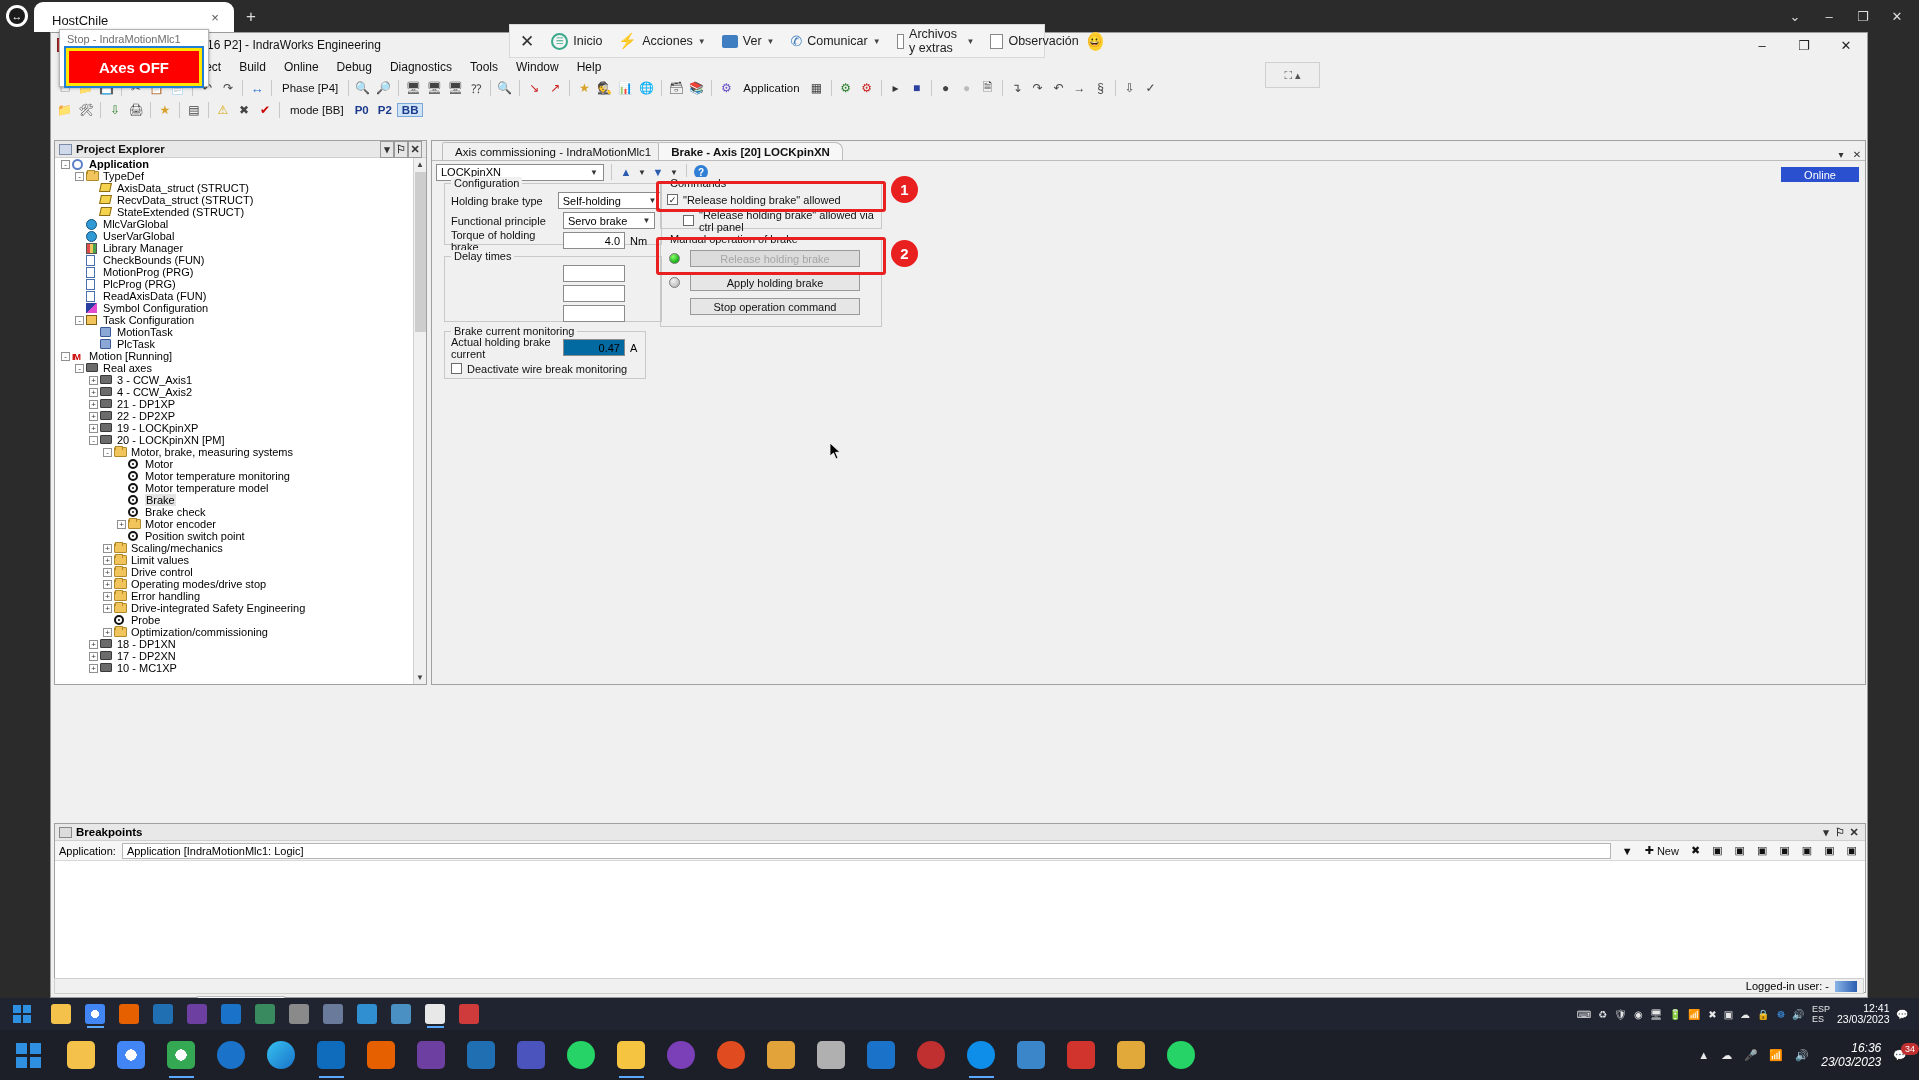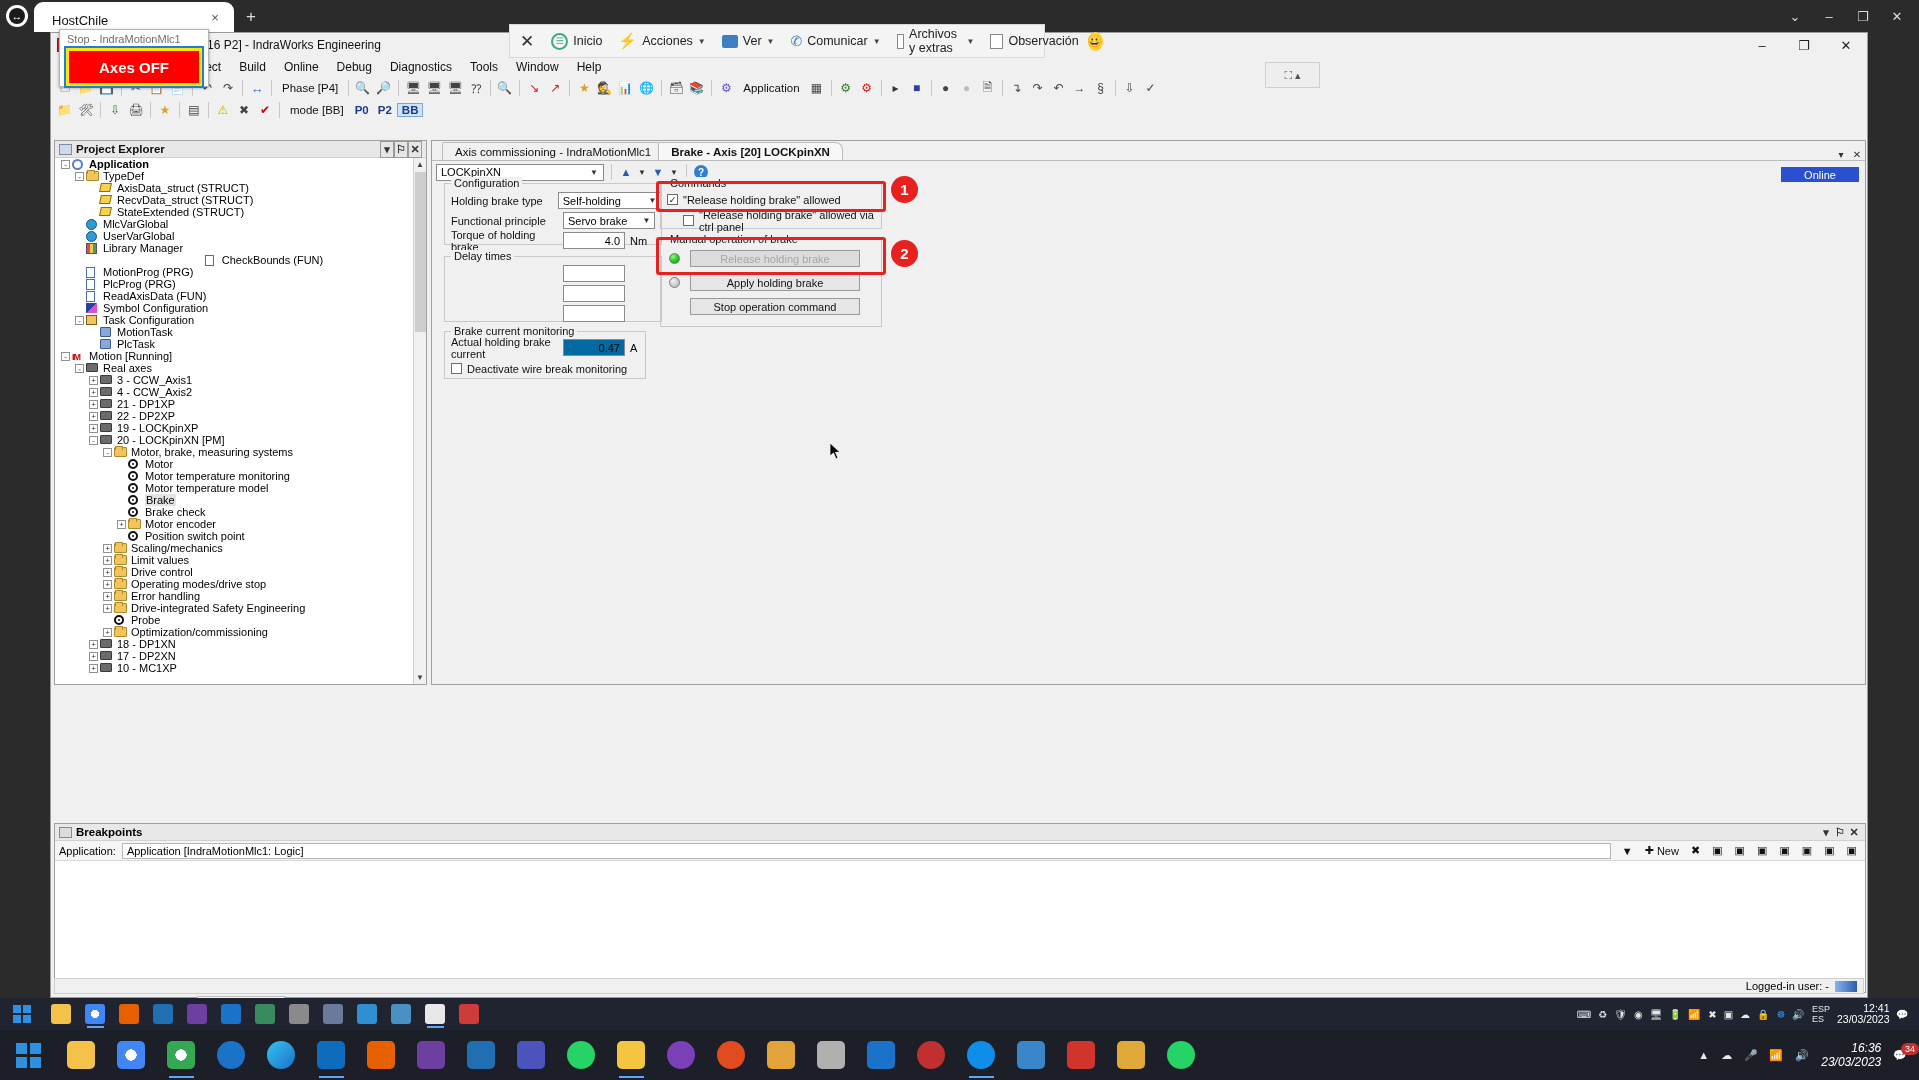--- a/index.html
+++ b/index.html
@@ -362,21 +362,21 @@
               </span>
               <span>UserVarGlobal</span>
             </div>
             <div class="tnode" style="padding-left: 20px;">
               <span class="tw blank"></span>
               <span class="ticon">
                 <span class="ic-books" style="position: absolute; left: 0px; top: 1px;"></span>
               </span>
               <span>Library Manager</span>
             </div>
-            <div class="tnode" style="padding-left: 36px; justify-content: center;">
+            <div class="tnode" style="padding-left: 20px;">
               <span class="tw blank"></span>
               <span class="ticon">
                 <span class="ic-doc" style="position: absolute; left: 0px; top: 1px;"></span>
               </span>
               <span>CheckBounds (FUN)</span>
             </div>
             <div class="tnode" style="padding-left: 20px;">
               <span class="tw blank"></span>
               <span class="ticon">
                 <span class="ic-doc" style="position: absolute; left: 0px; top: 1px;"></span>

